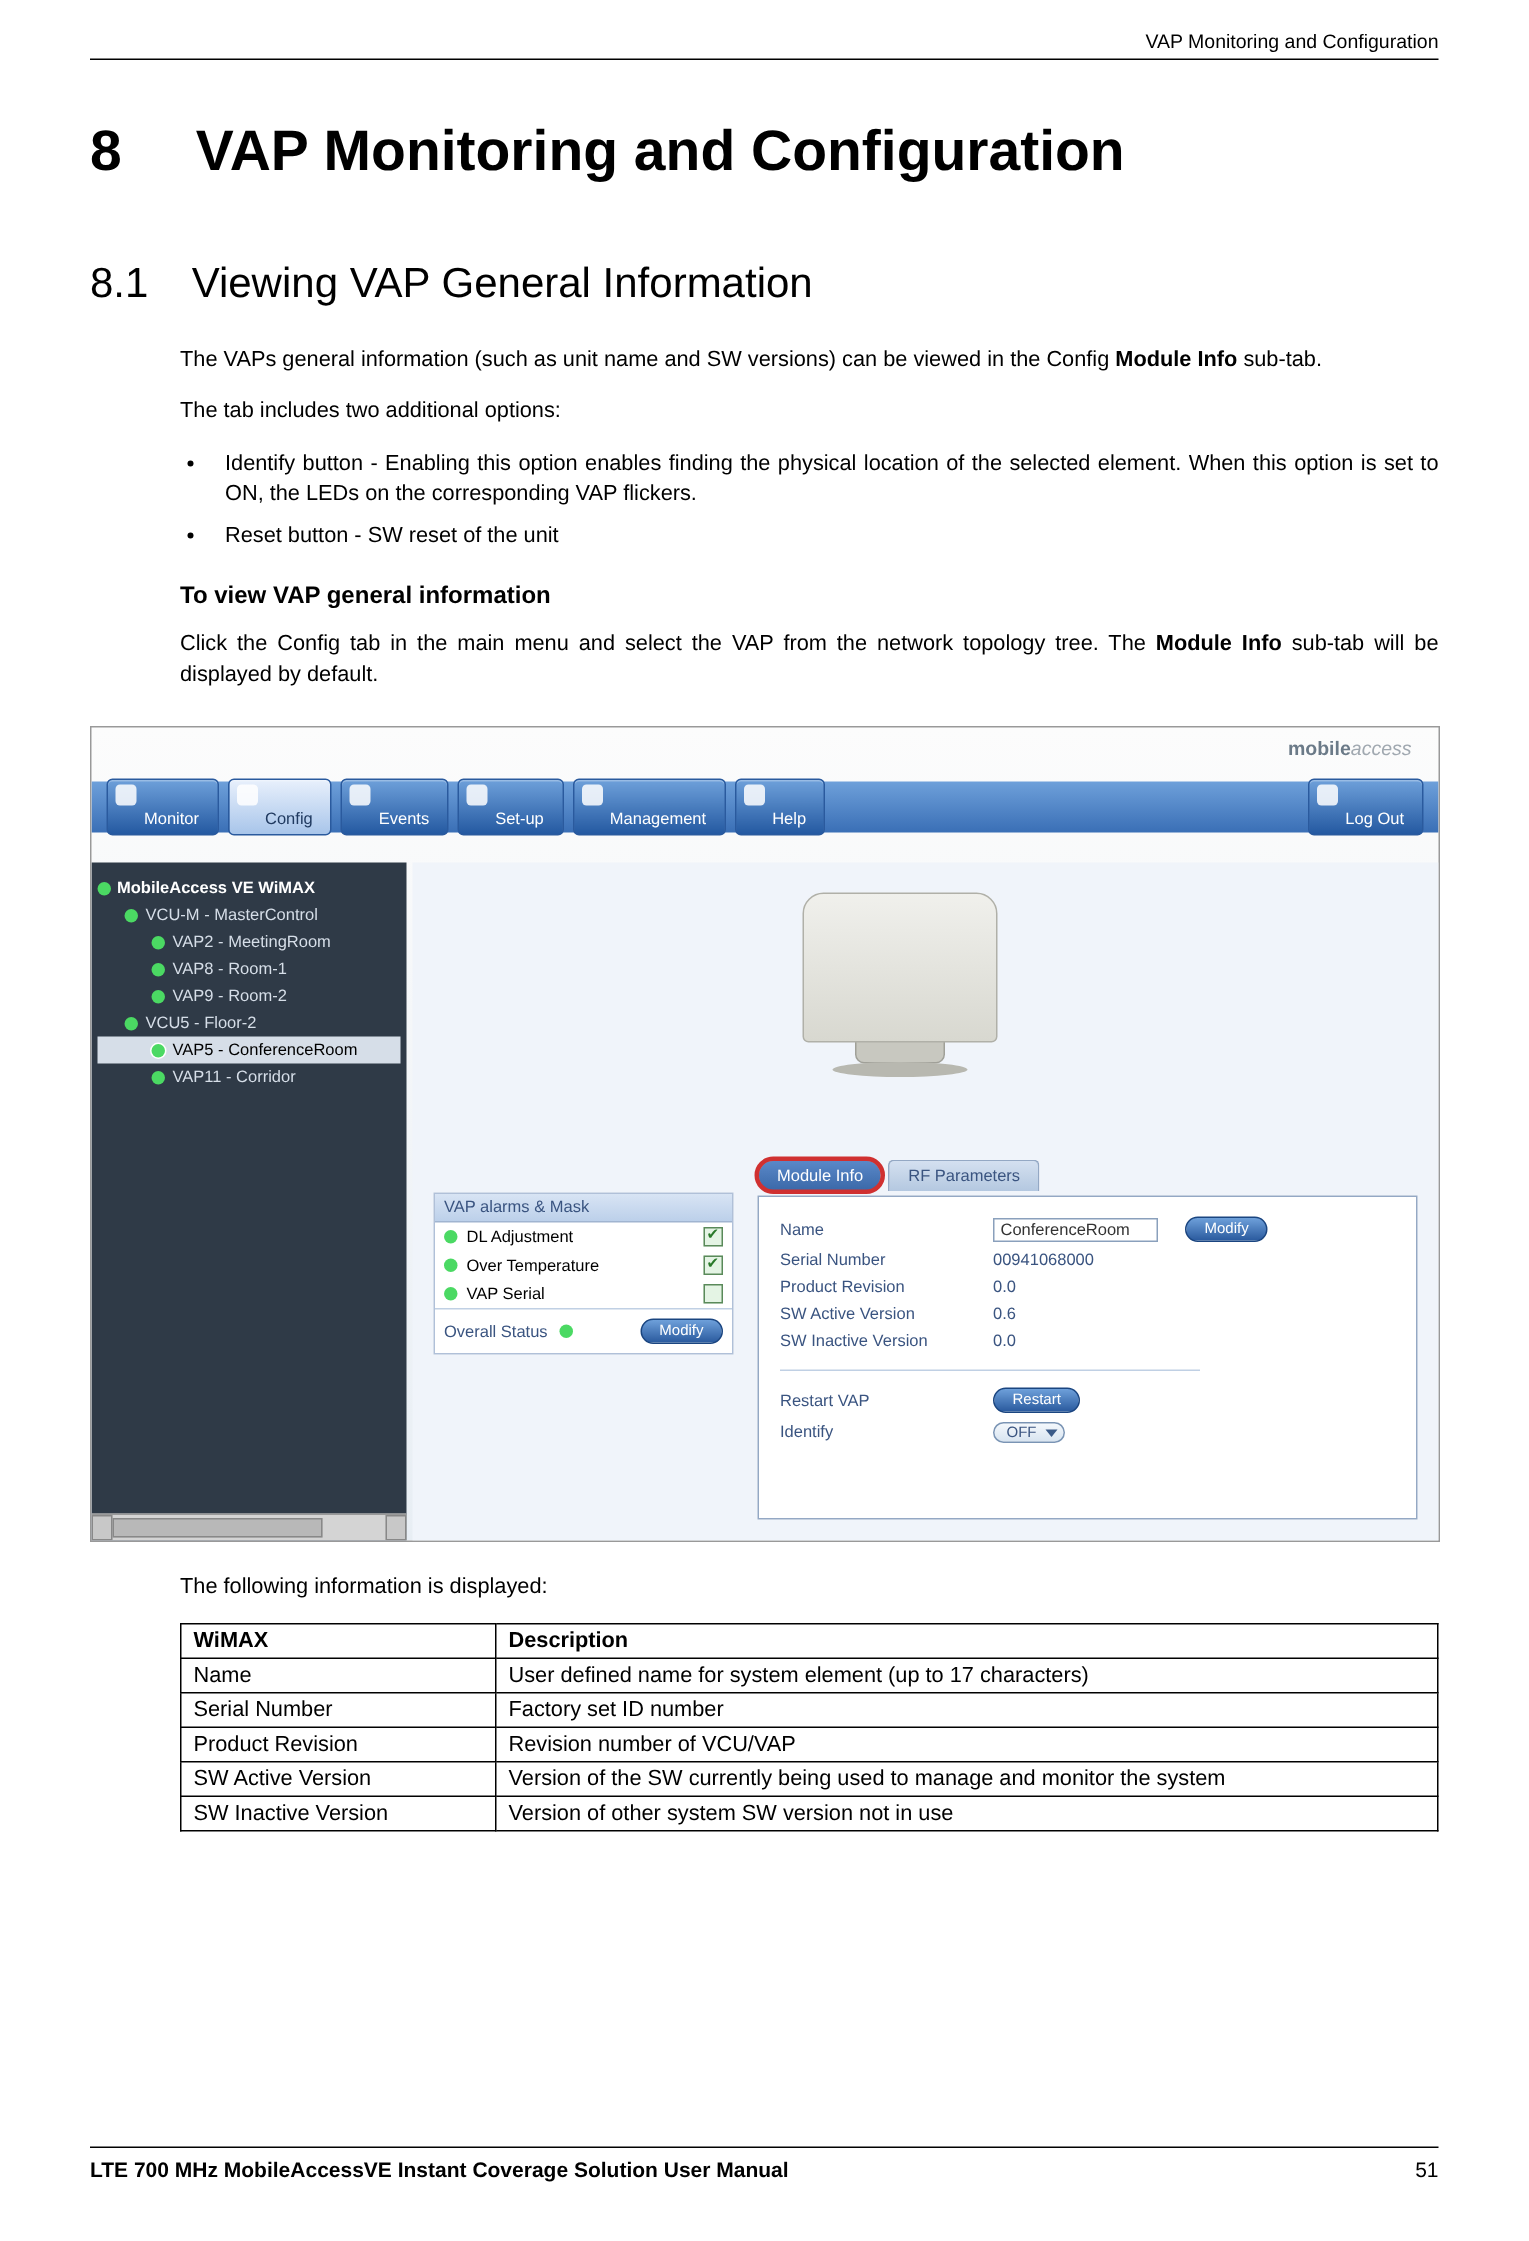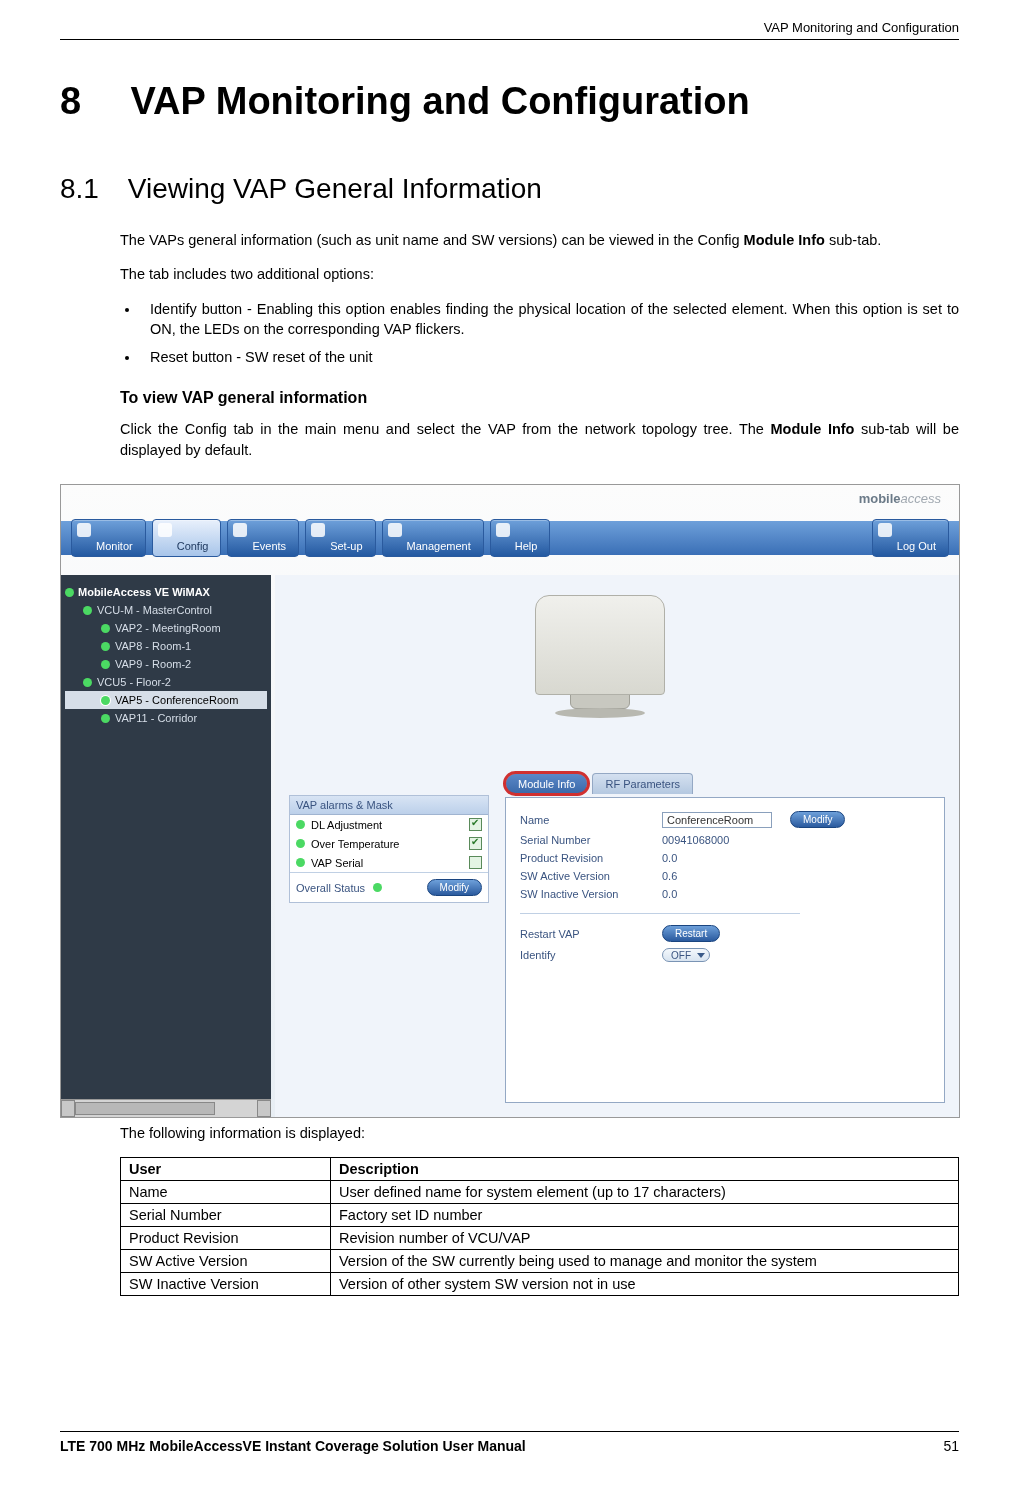--- a/index.html
+++ b/index.html
@@ -60,24 +60,24 @@
     .sub-heading {
       font-family: Arial, sans-serif;
       font-size: 16px;
       font-weight: bold;
       margin-left: 60px;
       margin-bottom: 12px;
     }
 
     
     .ui-screenshot {
-      margin: 10px 0 5px 0;
+      margin: 10px 0 20px 0;
       border: 1px solid #999;
       width: 900px;
-      height: 634px;
+      height: 544px;
       background: linear-gradient(#fcfcfc, #e8eef4);
       position: relative;
       overflow: hidden;
     }
     .ui-logo {
       position:absolute; top:6px; right:18px;
       font-size:13px; color:#a0a8b0; font-style:italic;
     }
     .ui-logo b{ color:#6b7a88; font-style:normal;}
     .ui-menubar {
@@ -374,21 +374,21 @@
         </div>
       </div>
     </div>
   </div>
 
   <p class="body-text">The following information is displayed:</p>
 
   <table class="desc-table">
     <tbody>
         <tr>
-      <th>User</th>
+      <th>WiMAX</th>
       <th>Description</th>
     </tr>
     <tr>
       <td class="f">Name</td>
           <td>User defined name for system element (up to 17 characters)</td>
     </tr>
     <tr>
       <td class="f">Serial Number</td>
           <td>Factory set ID number</td>
     </tr>

